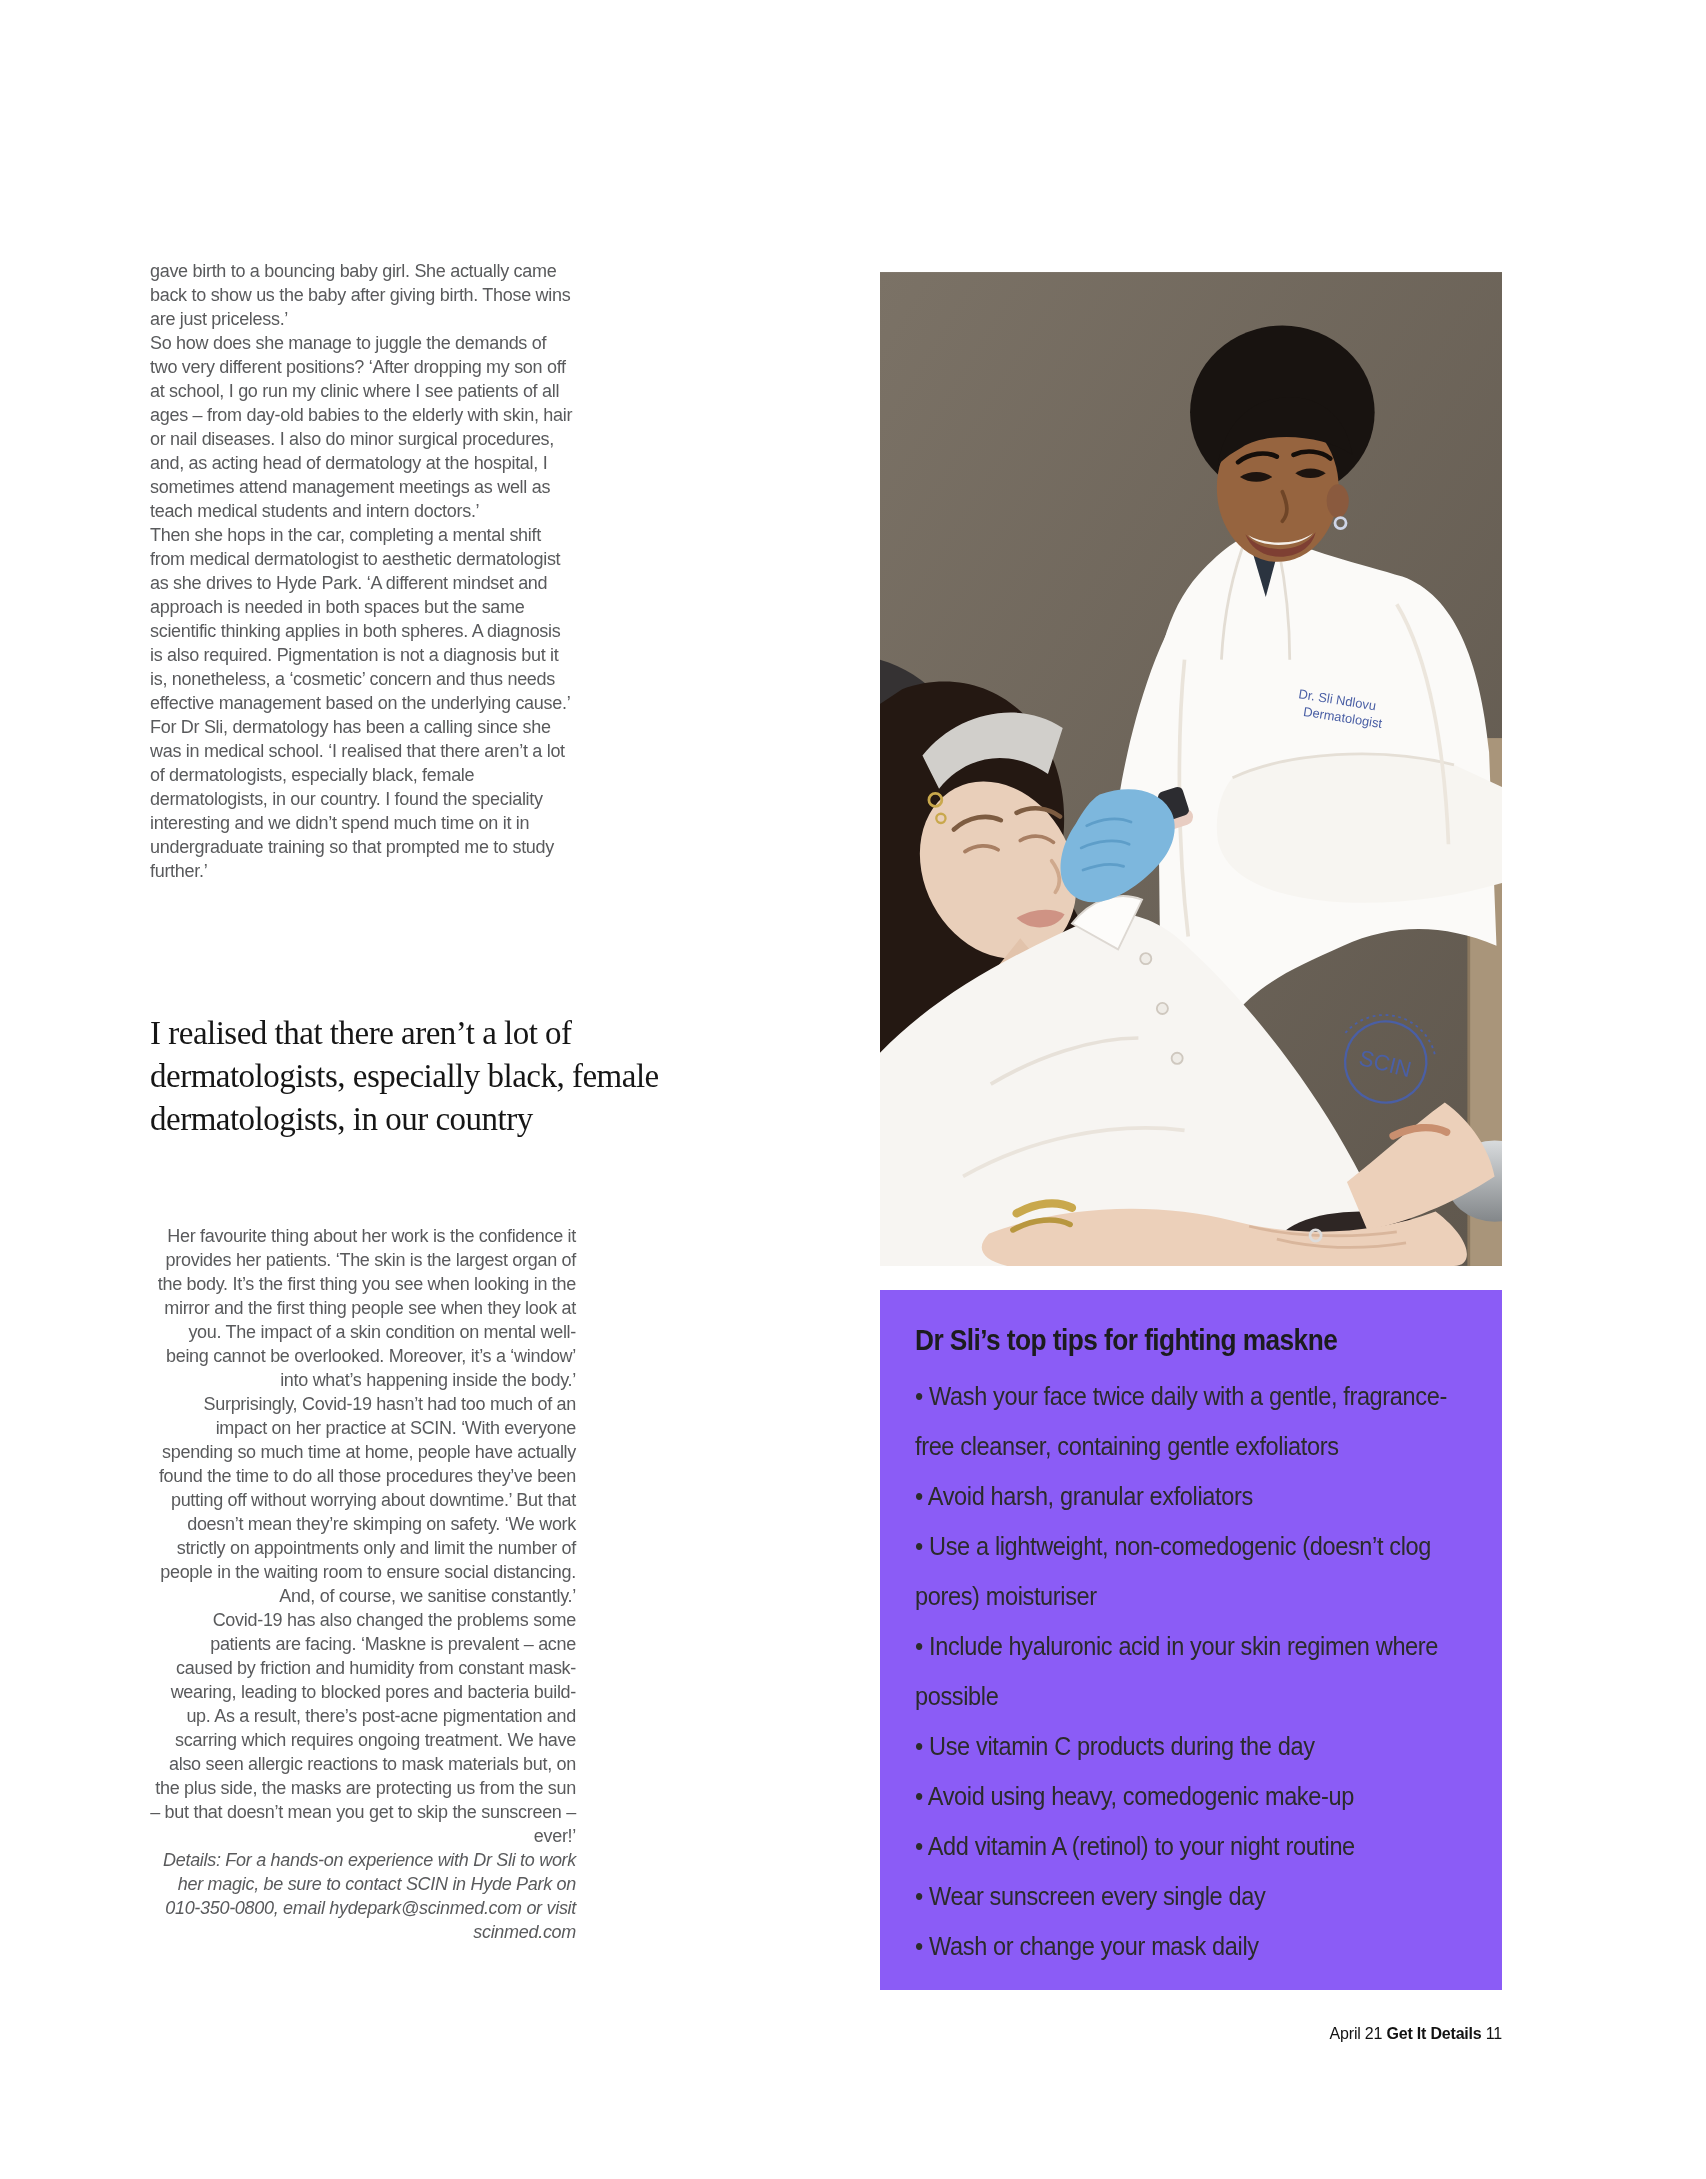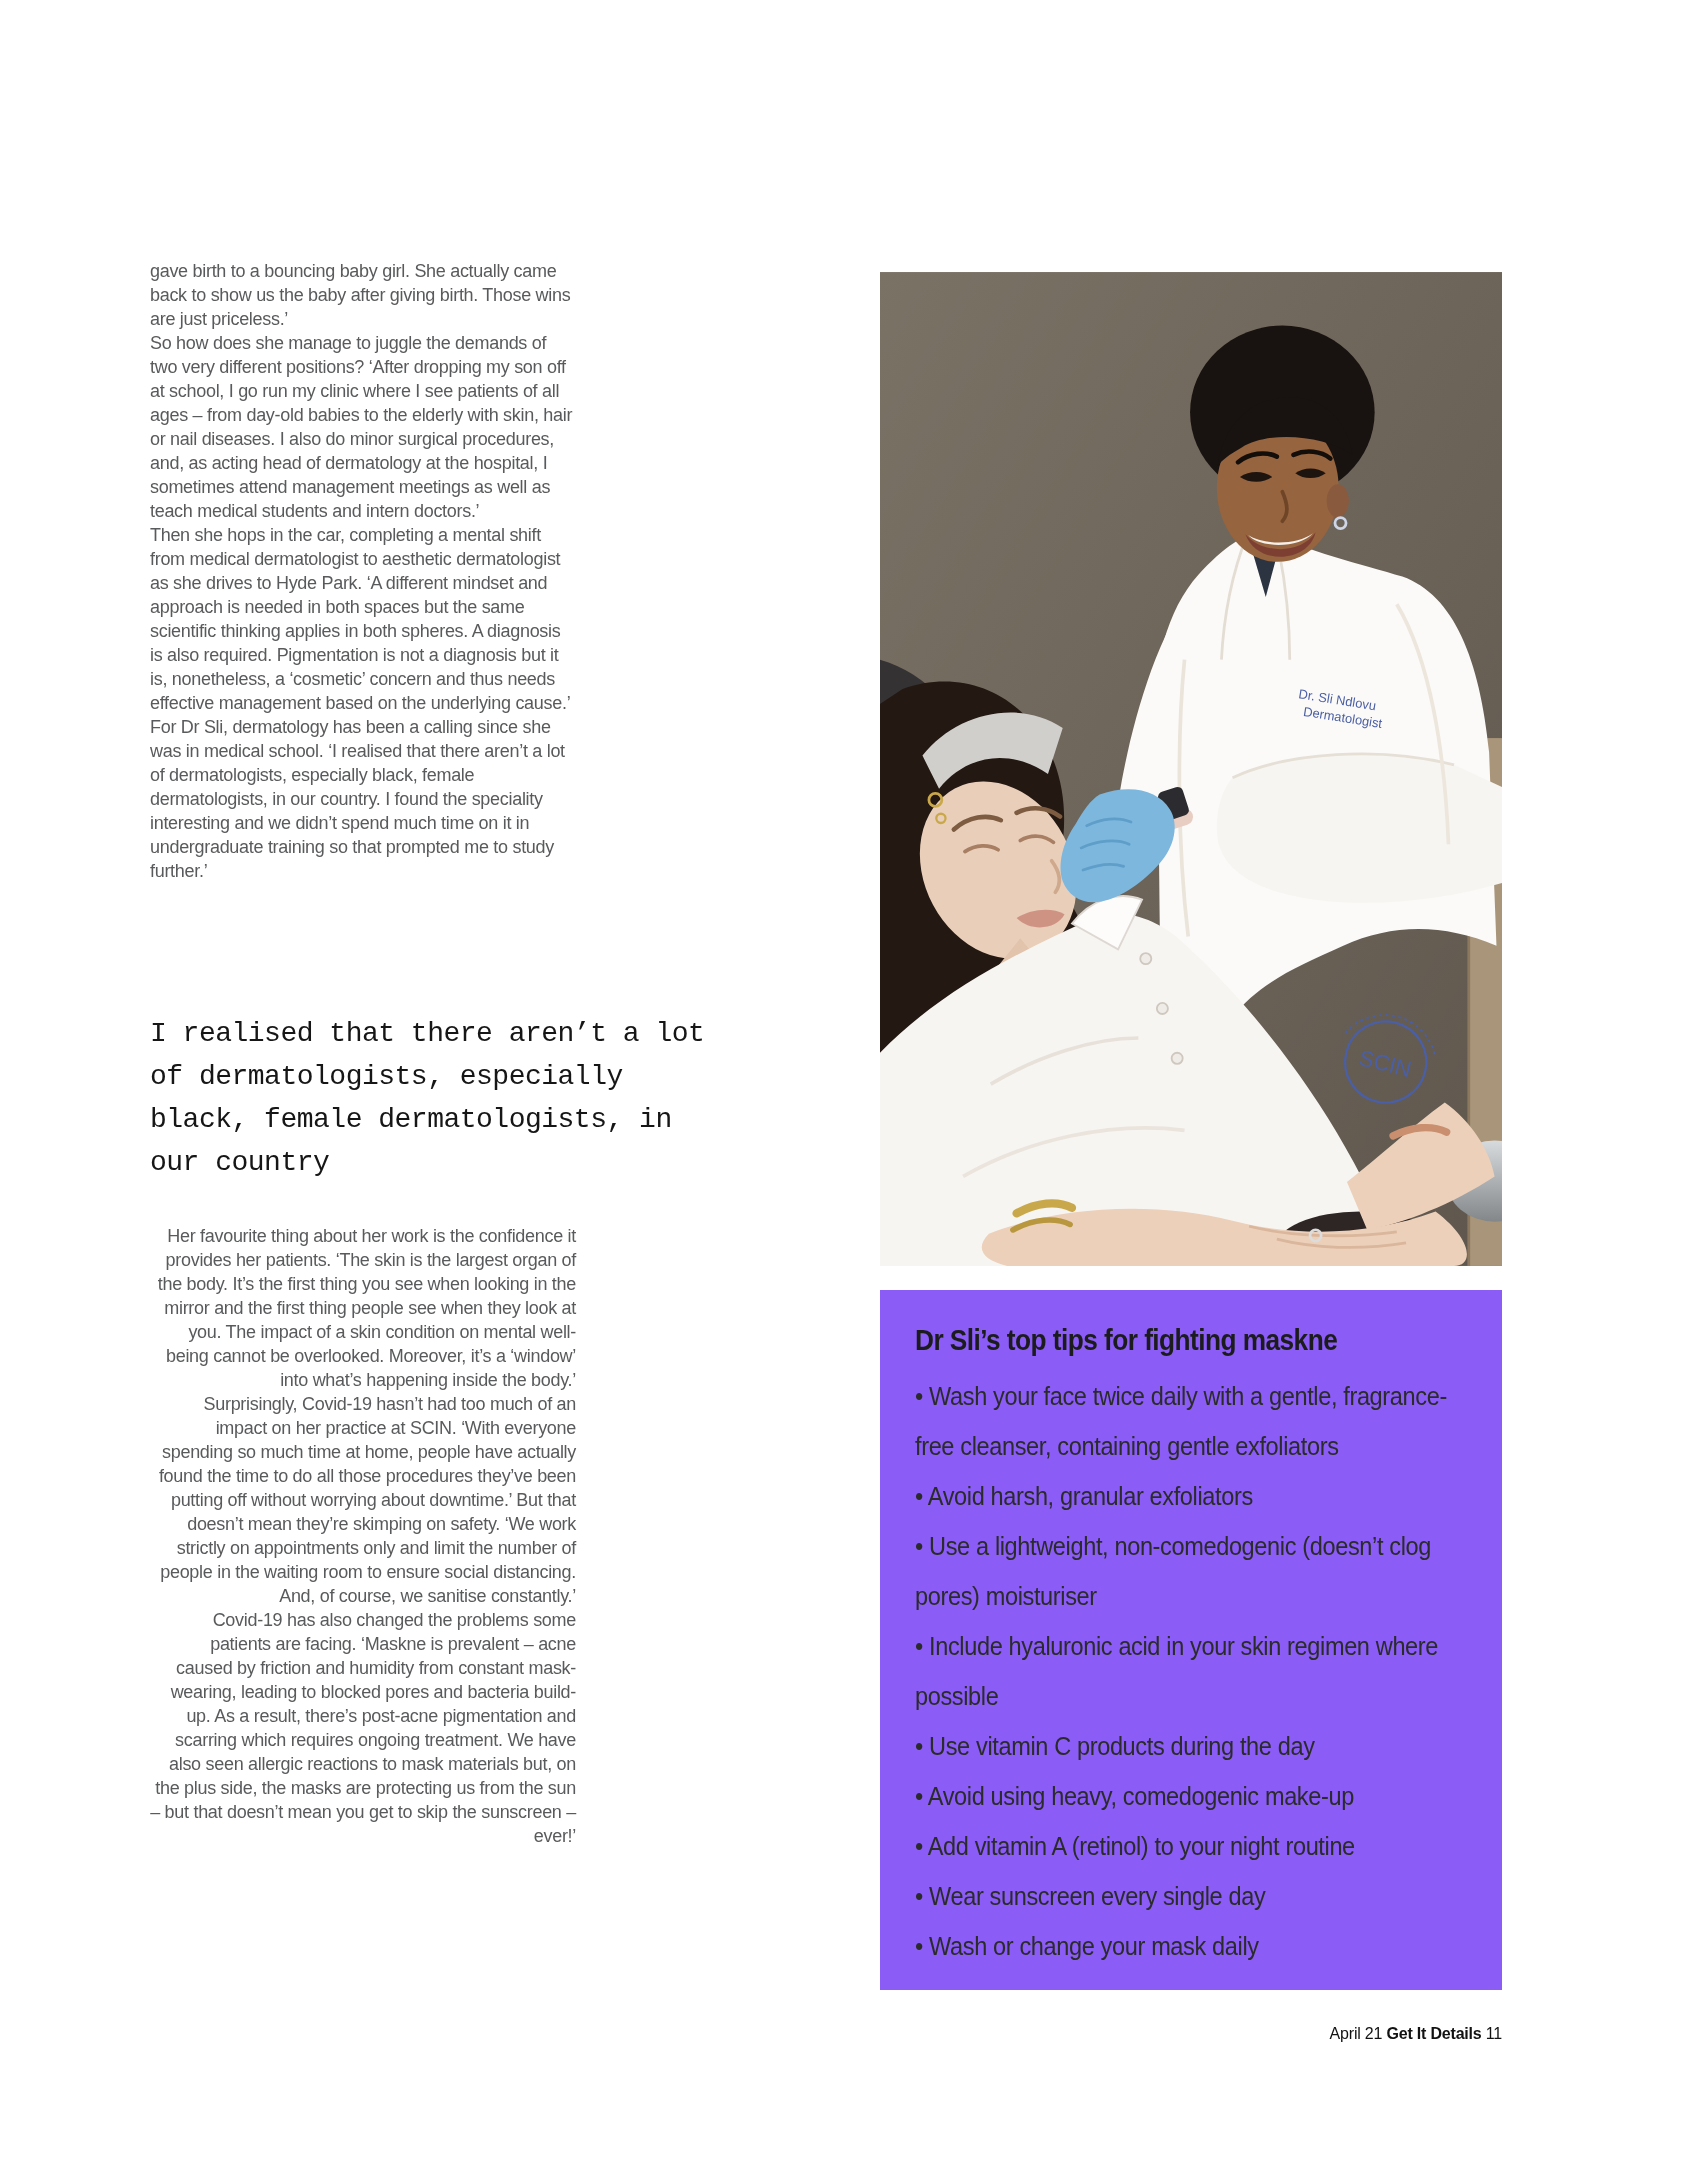--- a/index.html
+++ b/index.html
@@ -12,21 +12,21 @@
     position:absolute;left:150px;width:426px;color:#595a5c;
     font-size:18px;line-height:24px;letter-spacing:-0.3px;
   }
   .col-text p{margin:0;}
   .col-top{top:259px;}
   .col-bottom{top:1224px;text-align:right;}
   .details{font-style:italic;}
   
   .pullquote{
     position:absolute;left:150px;top:1012px;width:572px;
-    font-family:Liberation Mono, monospace;font-size:28px;line-height:43px;
+    font-family:Liberation Serif, serif;font-size:33px;line-height:43px;
     color:#161616;letter-spacing:-0.5px;
   }
   
   .photo{position:absolute;left:880px;top:272px;width:622px;height:994px;}
   .photo svg{display:block;}
   
   .tips{
     position:absolute;left:880px;top:1290px;width:622px;height:700px;
     background:#8b5cf6;box-sizing:border-box;padding:28px 35px;color:#2b2b2b;
   }
@@ -55,20 +55,21 @@
     <p>Then she hops in the car, completing a mental shift from medical dermatologist to aesthetic dermatologist as she drives to Hyde Park. ‘A different mindset and approach is needed in both spaces but the same scientific thinking applies in both spheres. A diagnosis is also required. Pigmentation is not a diagnosis but it is, nonetheless, a ‘cosmetic’ concern and thus needs effective management based on the underlying cause.’</p>
     <p>For Dr Sli, dermatology has been a calling since she was in medical school. ‘I realised that there aren’t a lot of dermatologists, especially black, female dermatologists, in our country. I found the speciality interesting and we didn’t spend much time on it in undergraduate training so that prompted me to study further.’</p>
   </div>
 
   <div class="pullquote">I realised that there aren’t a lot of dermatologists, especially black, female dermatologists, in our country</div>
 
   <div class="col-text col-bottom">
     <p>Her favourite thing about her work is the confidence it provides her patients. ‘The skin is the largest organ of the body. It’s the first thing you see when looking in the mirror and the first thing people see when they look at you. The impact of a skin condition on mental well-being cannot be overlooked. Moreover, it’s a ‘window’ into what’s happening inside the body.’</p>
     <p>Surprisingly, Covid-19 hasn’t had too much of an impact on her practice at SCIN. ‘With everyone spending so much time at home, people have actually found the time to do all those procedures they’ve been putting off without worrying about downtime.’ But that doesn’t mean they’re skimping on safety. ‘We work strictly on appointments only and limit the number of people in the waiting room to ensure social distancing. And, of course, we sanitise constantly.’</p>
     <p>Covid-19 has also changed the problems some patients are facing. ‘Maskne is prevalent – acne caused by friction and humidity from constant mask-wearing, leading to blocked pores and bacteria build-up. As a result, there’s post-acne pigmentation and scarring which requires ongoing treatment. We have also seen allergic reactions to mask materials but, on the plus side, the masks are protecting us from the sun – but that doesn’t mean you get to skip the sunscreen – ever!’</p>
+    <p class="details">Details: For a hands-on experience with Dr Sli to work her magic, be sure to contact SCIN in Hyde Park on 010-350-0800, email hydepark@scinmed.com or visit scinmed.com</p>
   </div>
 
   <div class="photo">
     <svg viewBox="0 0 674 1077" width="622" height="994">
       <defs>
         <linearGradient id="bgG" x1="0" y1="0" x2="1" y2="1">
           <stop offset="0" stop-color="#7b7266"></stop>
           <stop offset="1" stop-color="#5f574d"></stop>
         </linearGradient>
         <linearGradient id="metalG" x1="0" y1="0" x2="0" y2="1">

